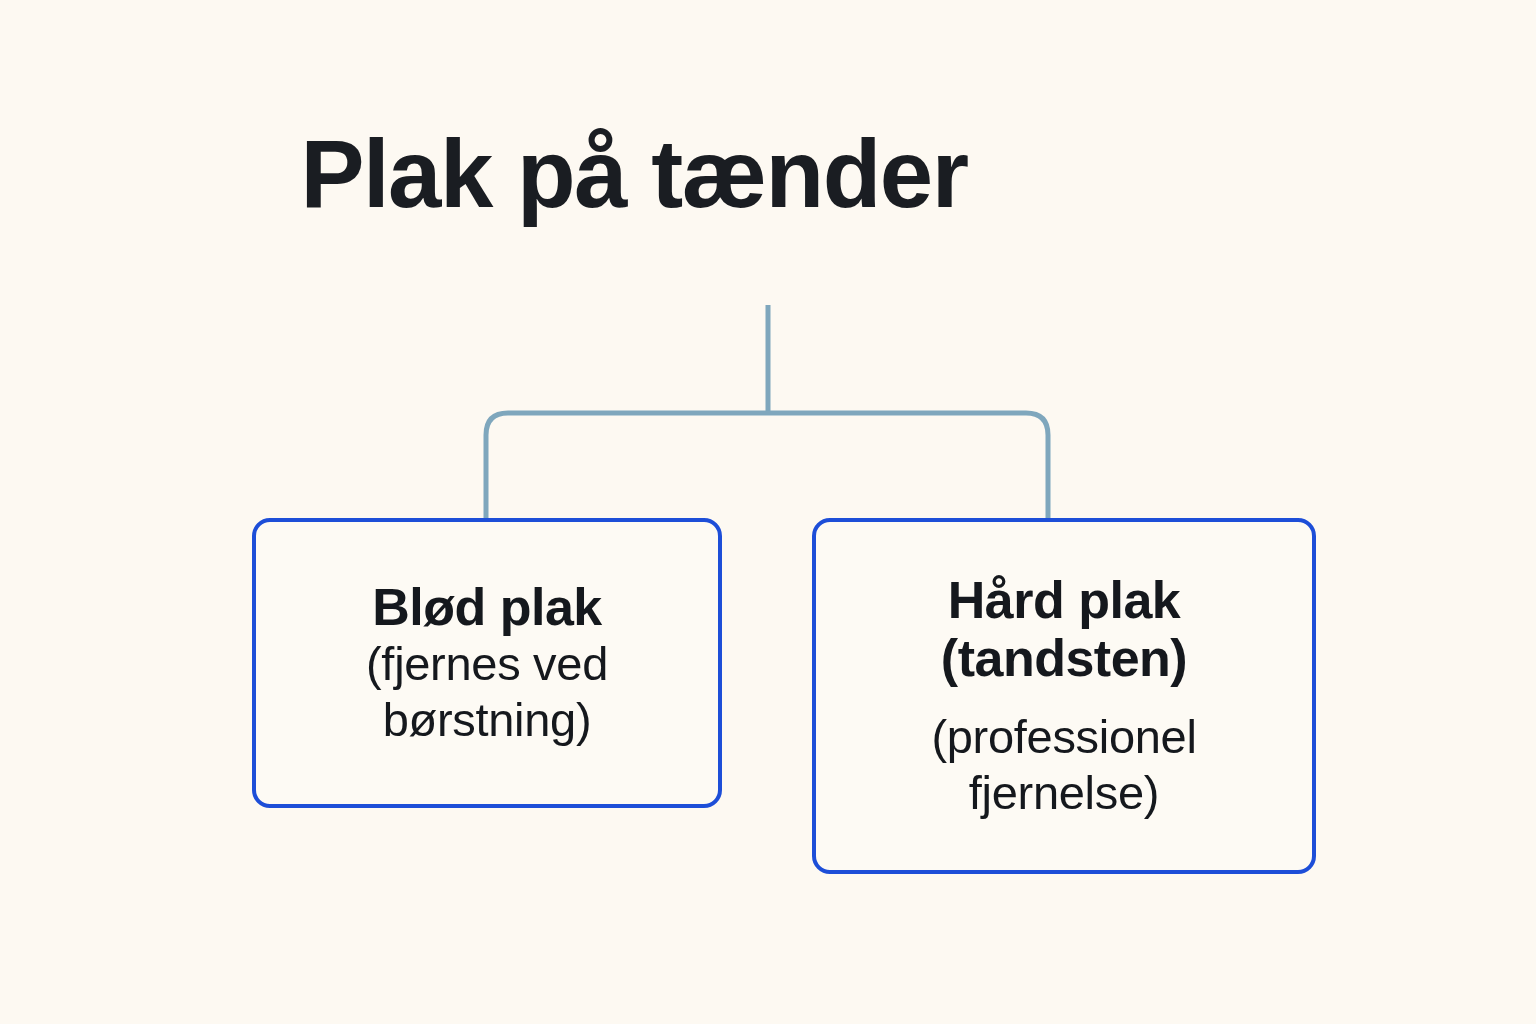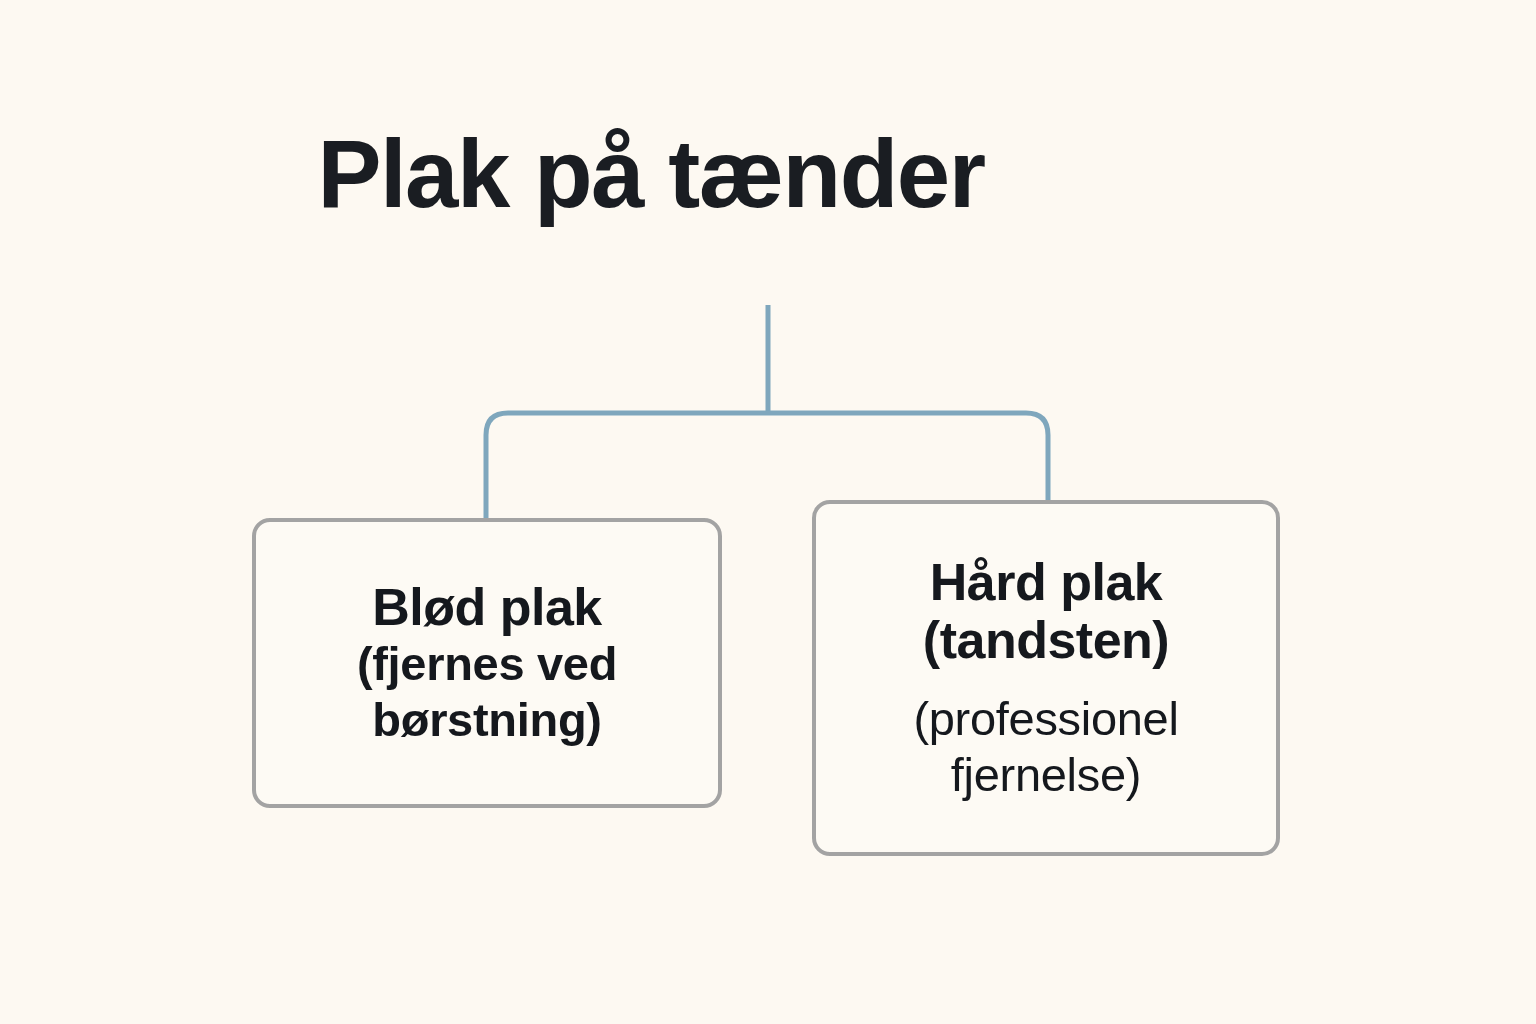--- a/index.html
+++ b/index.html
@@ -26,76 +26,75 @@
     left: 0;
     top: 126px;
     width: 1268px;
     text-align: center;
     font-size: 96px;
     font-weight: bold;
     line-height: 1.0;
     letter-spacing: -1.5px;
     color: #1a1d22;
     white-space: nowrap;
-    padding-left: 17px;
   }
 
   
   #connector-svg {
     position: absolute;
     left: 0;
     top: 0;
     width: 1536px;
     height: 1024px;
     pointer-events: none;
   }
 
   
   .node-box {
     position: absolute;
     box-sizing: border-box;
     background: #fdfaf4;
-    border: 4px solid #a3a3a3;
+    border: 4px solid #1d4ed8;
     border-radius: 18px;
     display: flex;
     flex-direction: column;
     align-items: center;
     justify-content: center;
     text-align: center;
     color: #15181d;
     padding: 6px 18px;
   }
   #node-soft-plaque {
     left: 252px;
     top: 518px;
     width: 470px;
     height: 290px;
   }
   #node-hard-plaque {
     left: 812px;
-    top: 500px;
-    width: 468px;
+    top: 518px;
+    width: 504px;
     height: 356px;
   }
 
   .node-title {
     font-size: 52px;
     font-weight: bold;
     line-height: 1.12;
     letter-spacing: -0.5px;
     white-space: pre-line;
   }
   .node-sub {
     font-size: 47px;
     font-weight: normal;
     line-height: 1.19;
     letter-spacing: -0.3px;
     white-space: pre-line;
   }
-  #node-soft-plaque .node-sub { margin-top: 0; font-weight: bold; }
+  #node-soft-plaque .node-sub { margin-top: 0; }
   #node-hard-plaque .node-sub { margin-top: 22px; }
 </style>
 </head>
 <body>
 
 <div id="stage">
 
   <div id="diagram-title">Plak på tænder</div>
 
   <svg id="connector-svg" viewBox="0 0 1536 1024" xmlns="http://www.w3.org/2000/svg">

